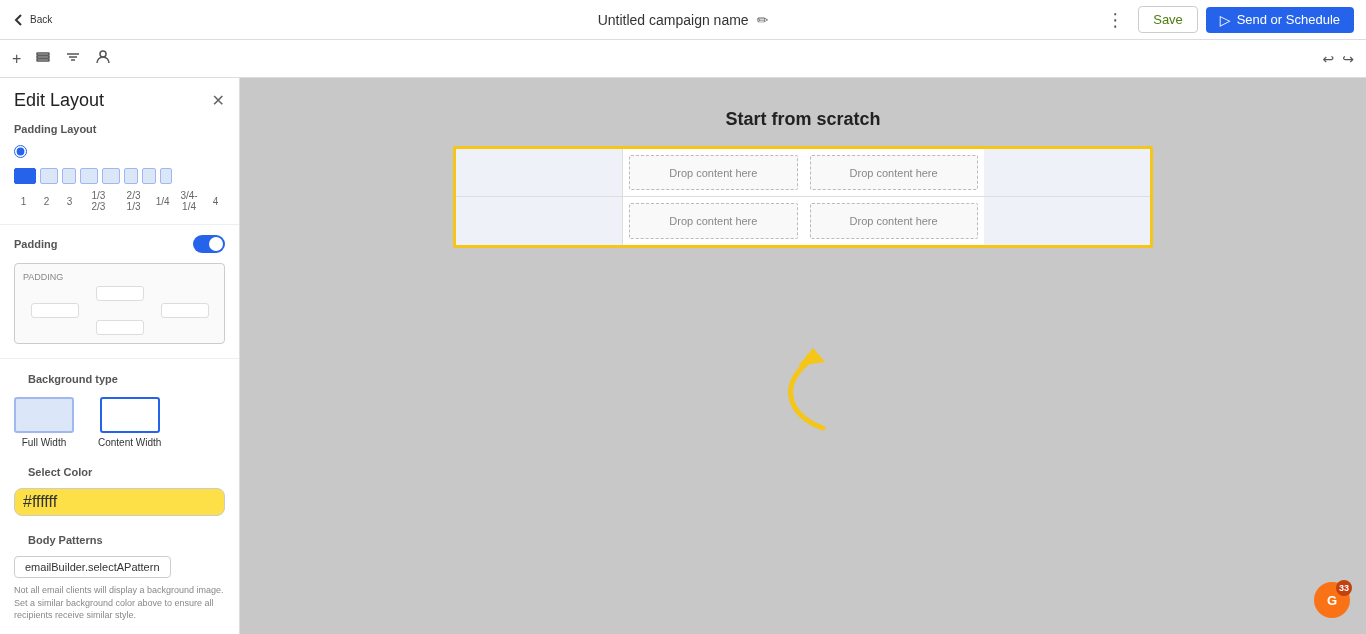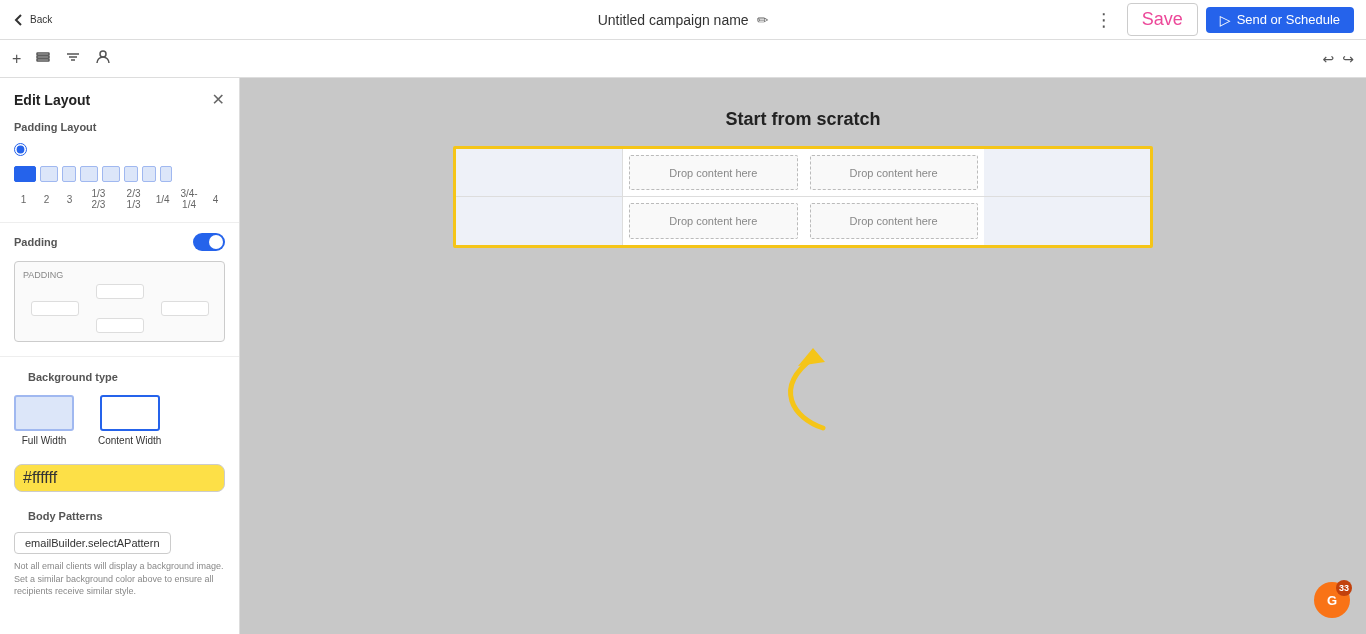--- a/index.html
+++ b/index.html
@@ -17,21 +17,21 @@
       position: relative;
     }
     .top-bar-left { display: flex; align-items: center; gap: 6px; }
     .back-btn { display: flex; align-items: center; gap: 4px; color: #333; font-size: 10px; cursor: pointer; background: none; border: none; }
     .back-btn svg { width: 14px; height: 14px; }
     .top-bar-center { position: absolute; left: 50%; transform: translateX(-50%); display: flex; align-items: center; gap: 8px; }
     .campaign-title { font-size: 14px; font-weight: 500; color: #333; }
     .edit-icon { color: #666; cursor: pointer; font-size: 14px; }
     .top-bar-right { display: flex; align-items: center; gap: 8px; }
     .more-btn { background: none; border: none; color: #555; font-size: 18px; cursor: pointer; padding: 2px 6px; }
-    .save-btn { background: #fff; border: 1px solid #ccc; color: #ec4899; font-size: 18px; padding: 5px 14px; border-radius: 4px; cursor: pointer; }
+    .save-btn { background: #fff; border: 1px solid #ccc; color: #4d7c0f; font-size: 13px; padding: 5px 14px; border-radius: 4px; cursor: pointer; }
     .send-btn { background: #2563eb; border: none; color: #fff; font-size: 13px; padding: 5px 14px; border-radius: 4px; cursor: pointer; display: flex; align-items: center; gap: 6px; }
     .send-btn-icon { font-size: 14px; }
 
     
     .second-bar {
       display: flex;
       align-items: center;
       justify-content: space-between;
       height: 38px;
       background: #fff;
@@ -56,21 +56,21 @@
       border-right: 1px solid #ddd;
       overflow-y: auto;
       flex-shrink: 0;
     }
     .panel-header {
       display: flex;
       align-items: center;
       justify-content: space-between;
       padding: 12px 14px 8px;
     }
-    .panel-title { font-size: 14px; font-weight: 700; color: #222; }
+    .panel-title { font-size: 18px; font-weight: 400; color: #222; }
     .close-icon { color: #666; cursor: pointer; font-size: 16px; background: none; border: none; }
 
     .section-label {
       font-size: 11px;
       font-weight: 600;
       color: #555;
       padding: 4px 14px 6px;
       text-transform: none;
     }
 
@@ -443,20 +443,21 @@
           <span>Full Width</span>
         </div>
         <div class="bg-type-btn">
           <div class="bg-type-preview content"></div>
           <span>Content Width</span>
         </div>
       </div>
     </div>
 
     <div class="select-color-section">
+      <div class="section-label">Select Color</div>
       <div class="color-input-row">
         <span>#ffffff</span>
       </div>
     </div>
 
     <div class="body-patterns-section">
       <div class="section-label">Body Patterns</div>
       <button class="pattern-btn">emailBuilder.selectAPattern</button>
       <div class="pattern-note">Not all email clients will display a background image. Set a similar background color above to ensure all recipients receive similar style.</div>
     </div>

